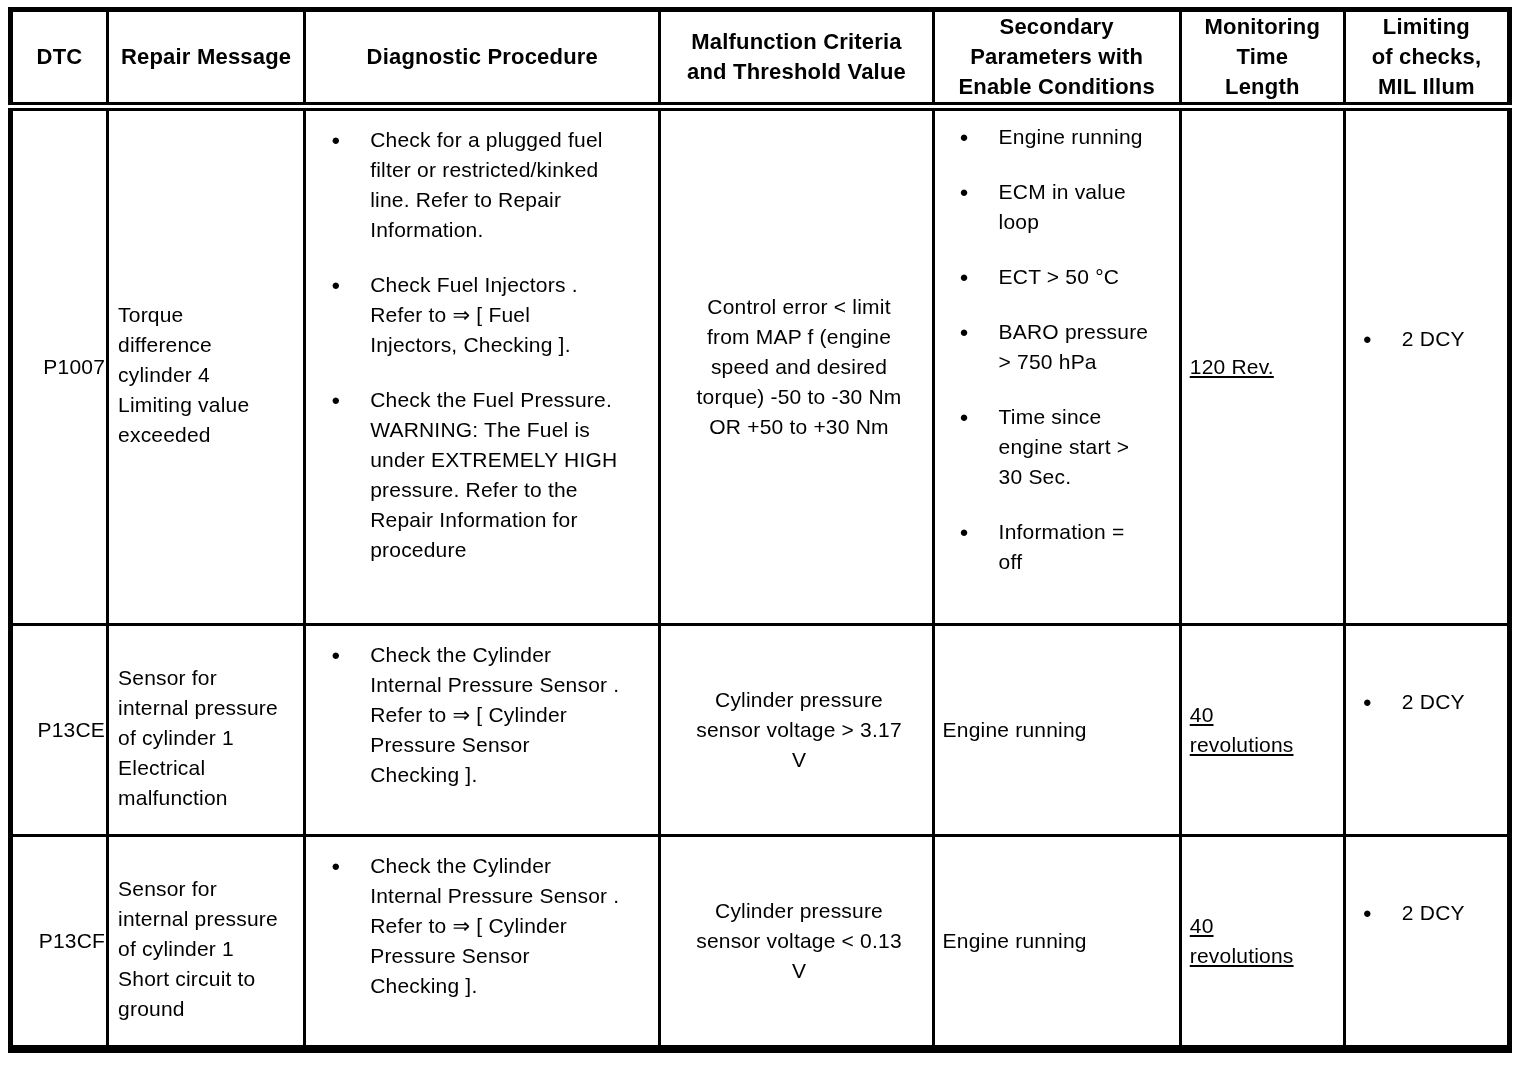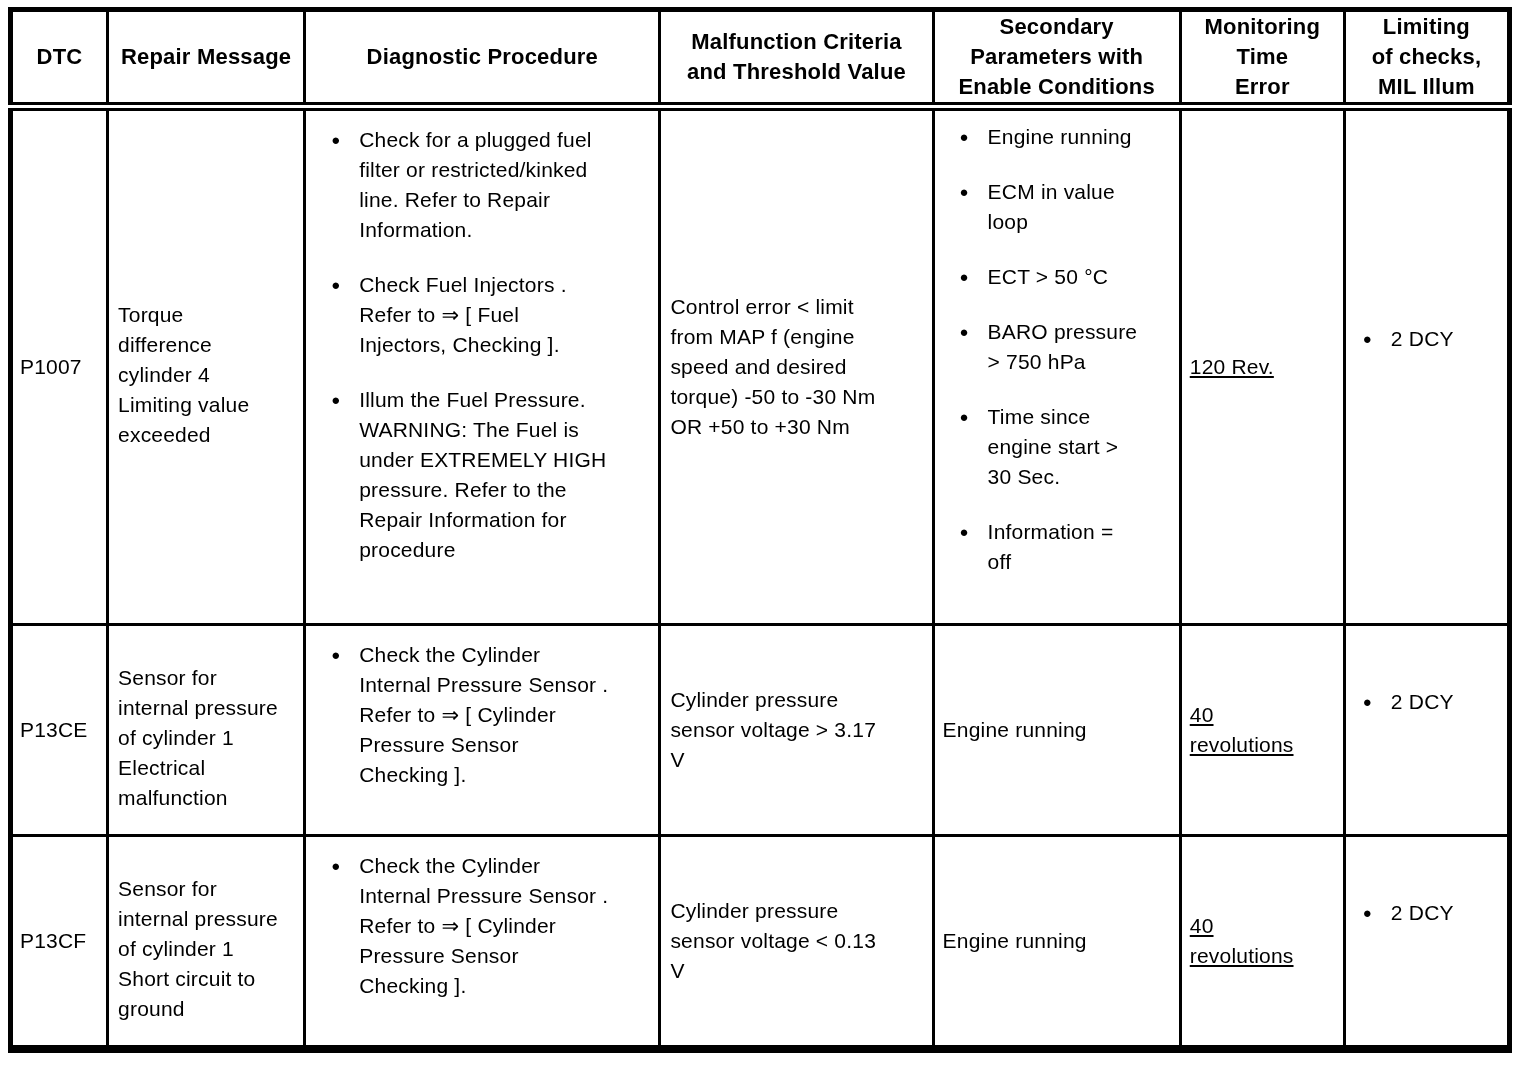--- a/index.html
+++ b/index.html
@@ -44,23 +44,23 @@
     font-size: 21px;
     line-height: 30px;
     letter-spacing: 0.2px;
     vertical-align: middle;
   }
   tr.hdr    { height: 92px;  }
   tr.row-a  { height: 518px; }
   tr.row-b  { height: 211px; }
   tr.row-c  { height: 213px; }
 
-  td.dtc-cell   { padding-left: 7px; }
+  td.dtc-cell   { padding-left: 7px; text-align: right; }
   td.err-cell   { padding: 16px 4px 0 9px; white-space: pre-line; }
-  td.mal-cell   { padding: 0 4px 0 9px; white-space: pre-line; }
+  td.mal-cell   { padding: 0 4px 0 9px; white-space: pre-line; text-align: center; }
   td.mon-cell   { padding: 0 4px 0 8px; white-space: pre-line; text-decoration: underline; }
   td.sec-plain  { padding: 0 4px 0 8px; white-space: pre-line; }
 
   td.list-cell  { vertical-align: top; padding: 0 4px 0 0; }
   td.diag-cell  { padding-top: 14px; }
   td.sec-cell   { padding-top: 11px; }
 
   ul.blist {
     list-style: none;
     margin: 0;
@@ -72,20 +72,21 @@
     margin-bottom: 25px;
   }
   .bullet {
     flex: 0 0 28px;
     width: 28px;
     font-size: 15px;
     line-height: 30px;
   }
   .btext {
     white-space: pre-line;
+    margin-left: 11px;
   }
   td.freq-cell { padding-left: 17px; }
   .freq-item {
     display: flex;
     transform: translateY(-28px);
   }
 </style>
 </head>
 <body>
 
@@ -105,21 +106,21 @@
         <th>DTC</th>
         <th>Repair Message</th>
         <th>Diagnostic Procedure</th>
         <th>Malfunction Criteria
 and Threshold Value</th>
         <th>Secondary
 Parameters with
 Enable Conditions</th>
         <th>Monitoring
 Time
-Error</th>
+Length</th>
         <th>Limiting
 of checks,
 MIL Illum</th>
       </tr>
     </thead>
     <tbody>
 
       <tr class="row-a">
         <td class="dtc-cell">P1007</td>
         <td class="err-cell">Torque
@@ -137,21 +138,21 @@
 Information.</span>
             </li>
             <li>
               <span class="bullet">●</span>
               <span class="btext">Check Fuel Injectors .
 Refer to ⇒ [ Fuel
 Injectors, Checking ].</span>
             </li>
             <li>
               <span class="bullet">●</span>
-              <span class="btext">Illum the Fuel Pressure.
+              <span class="btext">Check the Fuel Pressure.
 WARNING: The Fuel is
 under EXTREMELY HIGH
 pressure. Refer to the
 Repair Information for
 procedure</span>
             </li>
           </ul>
         </td>
         <td class="mal-cell">Control error &lt; limit
 from MAP f (engine

